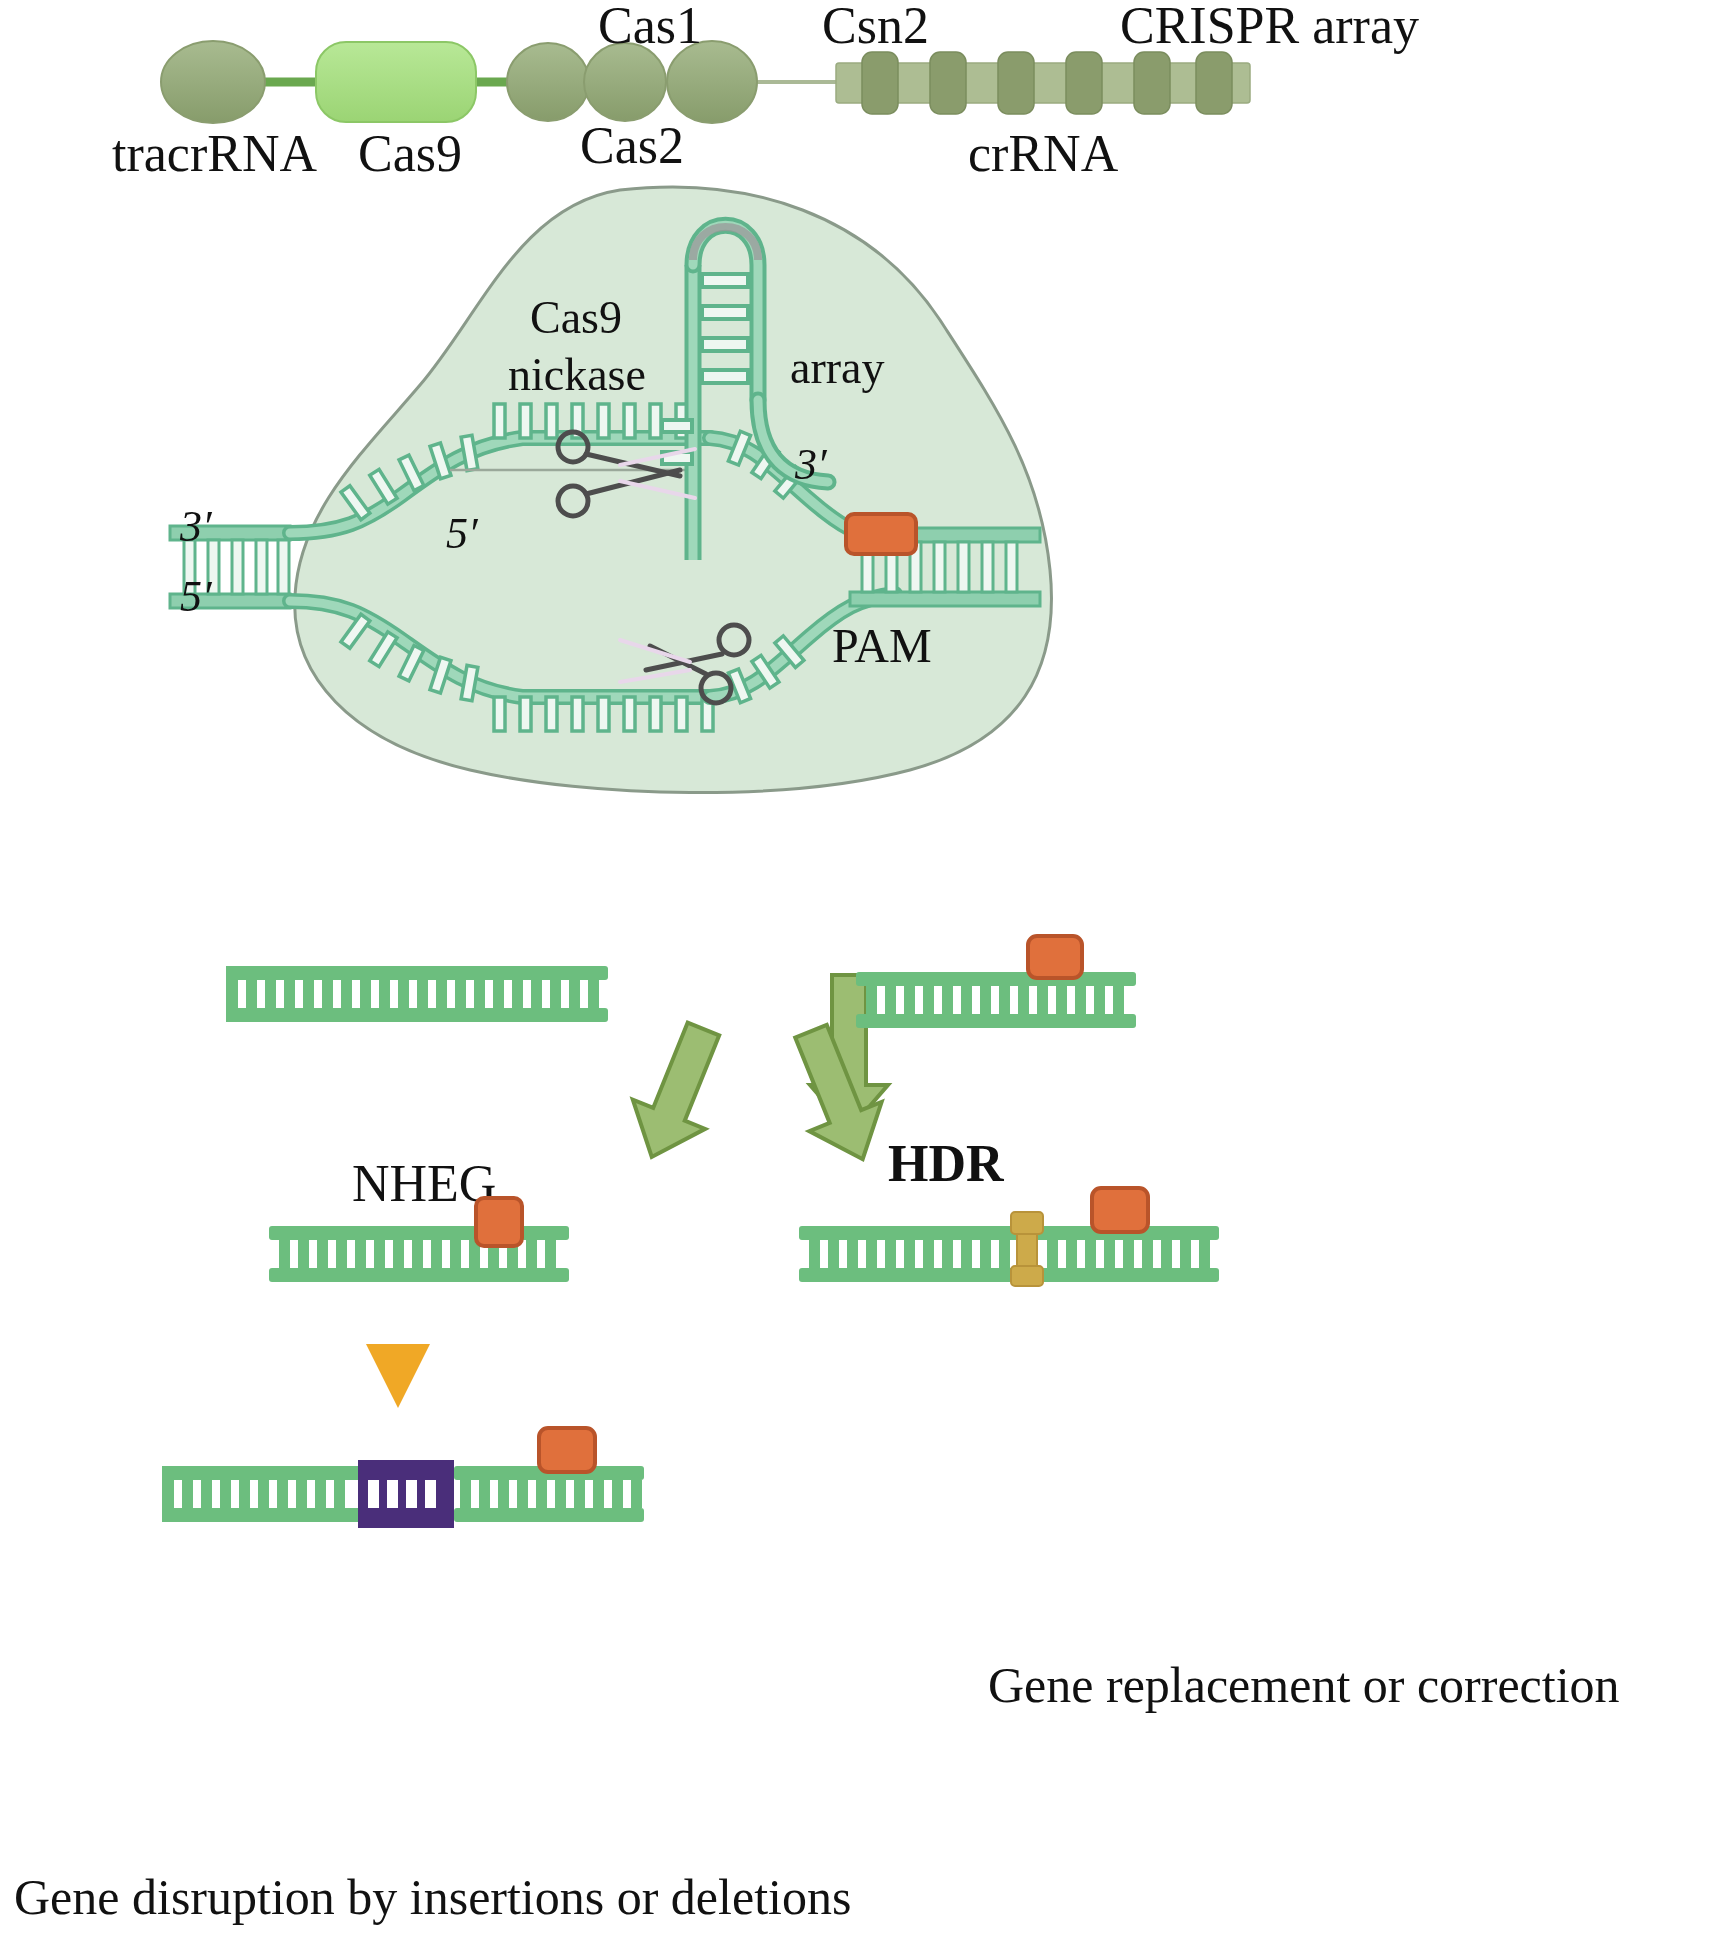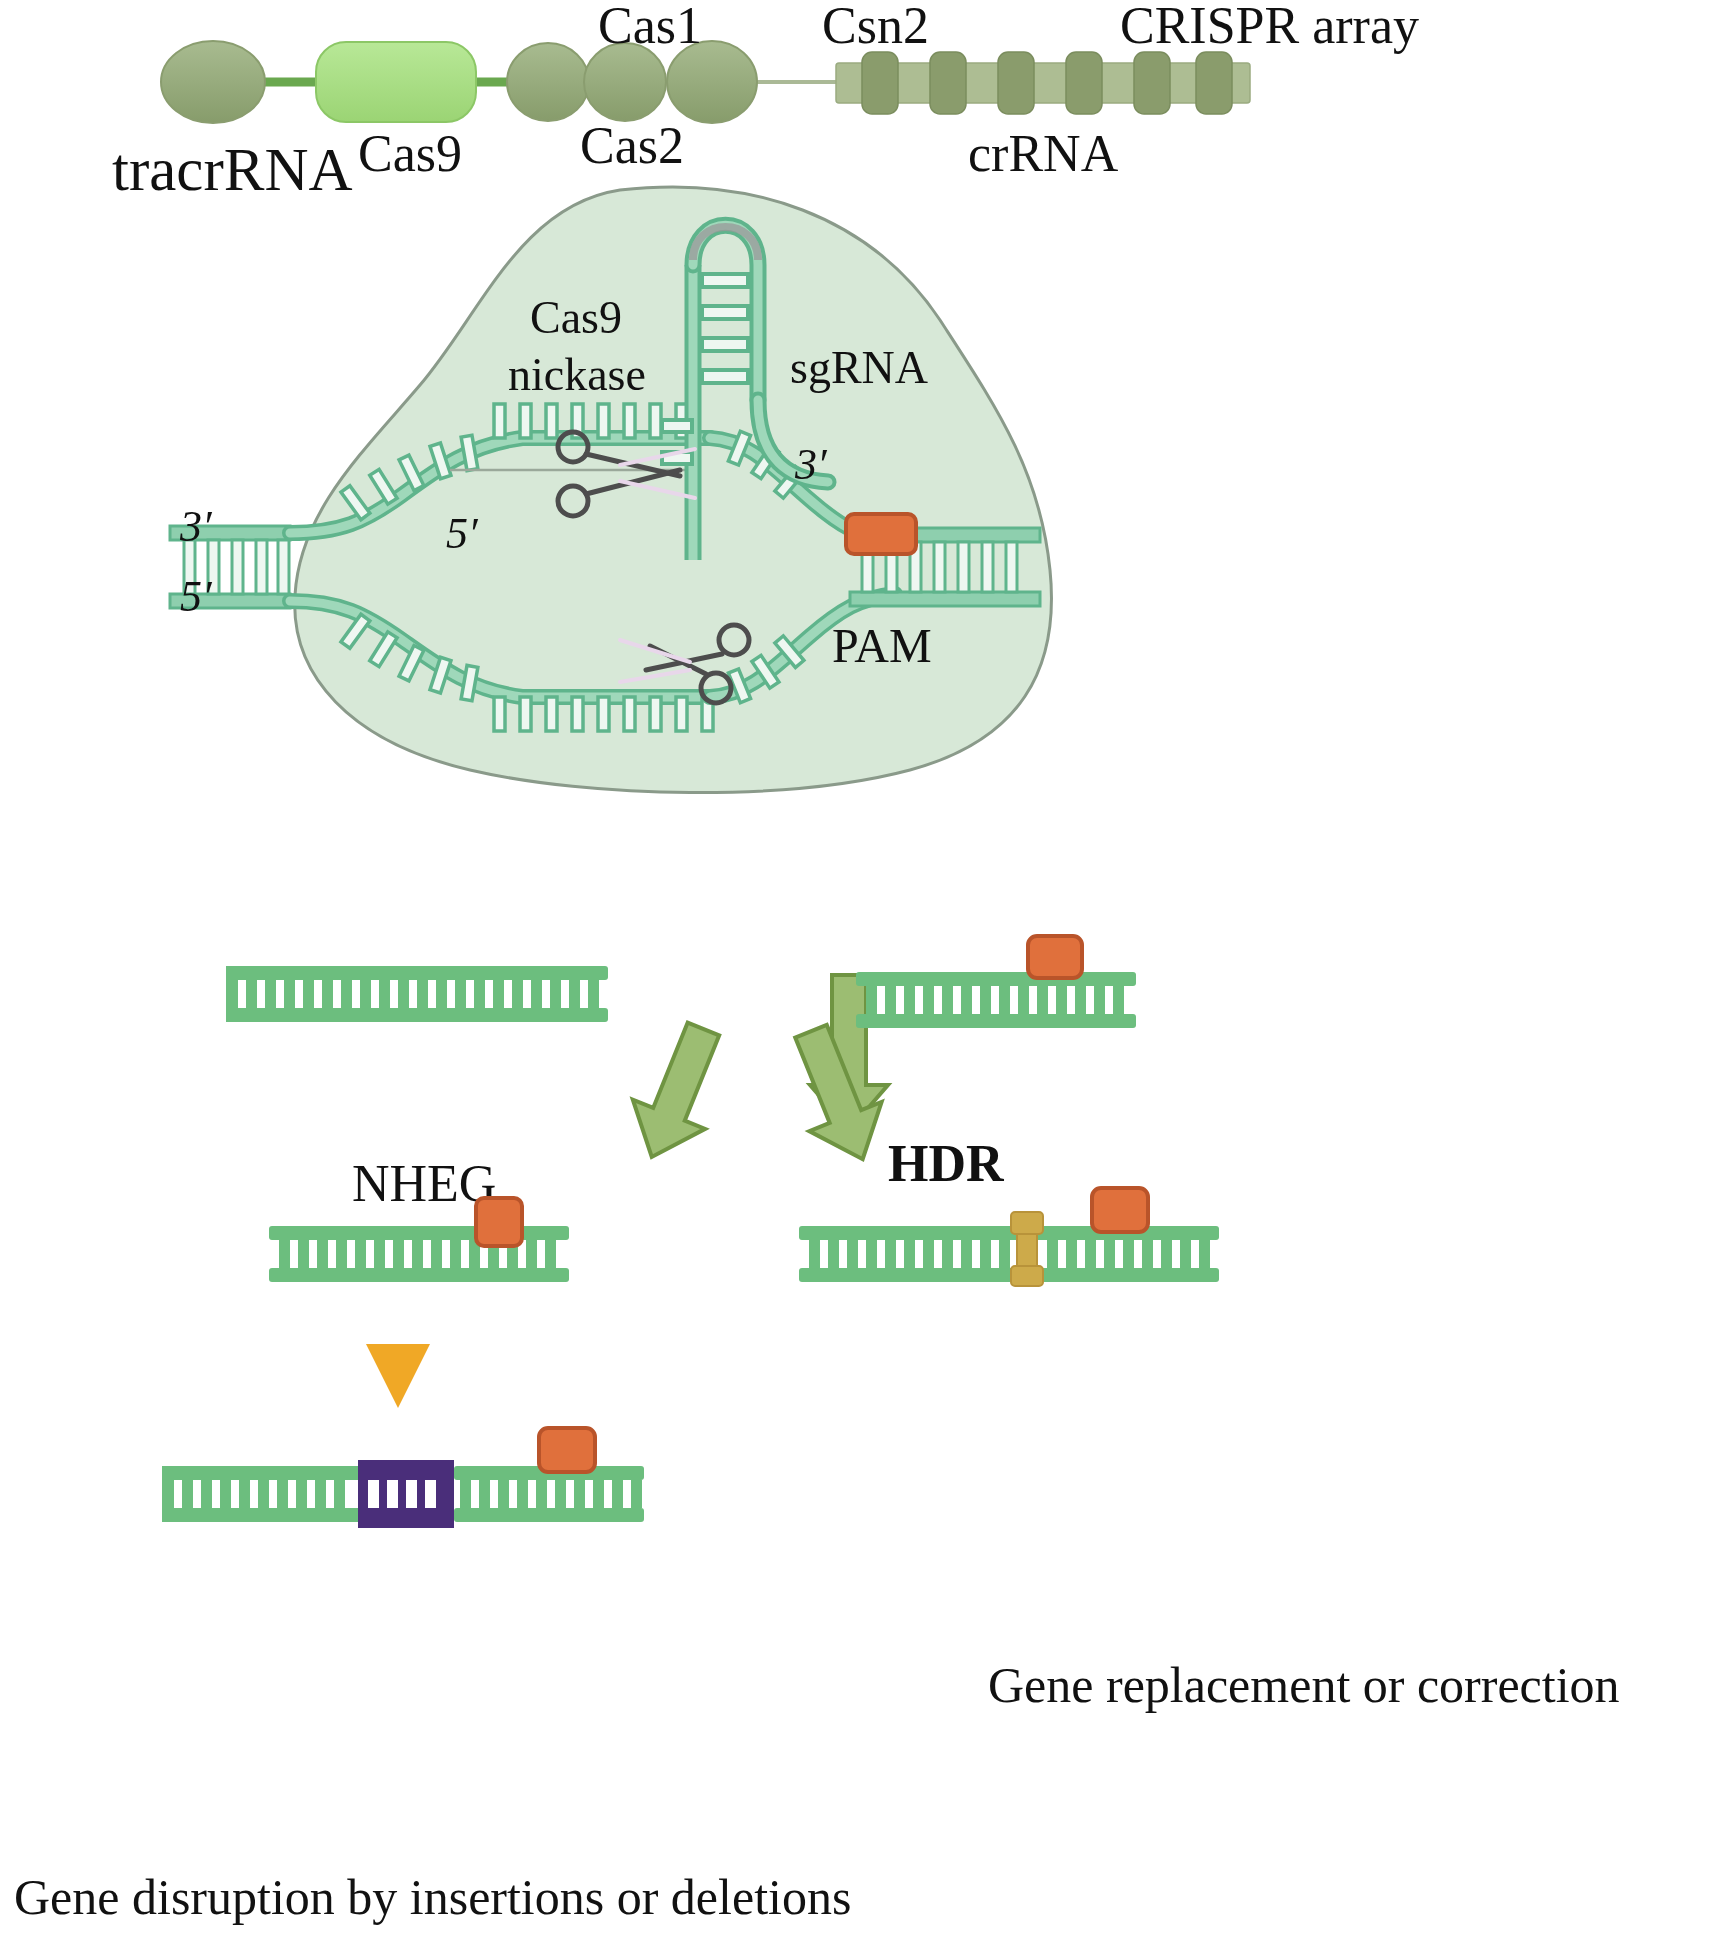--- a/index.html
+++ b/index.html
@@ -49,21 +49,21 @@
       <rect x="1066" y="22" width="36" height="62" rx="10" fill="#8a9c6c" stroke="#7b8d5e" stroke-width="1.5"></rect>
       <rect x="1134" y="22" width="36" height="62" rx="10" fill="#8a9c6c" stroke="#7b8d5e" stroke-width="1.5"></rect>
       <rect x="1196" y="22" width="36" height="62" rx="10" fill="#8a9c6c" stroke="#7b8d5e" stroke-width="1.5"></rect>
     </g>
   </svg>
 
   <div class="lbl" style="left:598px;top:0px;font-size:52px;">Cas1</div>
   <div class="lbl" style="left:822px;top:0px;font-size:52px;">Csn2</div>
   <div class="lbl" style="left:1120px;top:0px;font-size:52px;">CRISPR array</div>
 
-  <div class="lbl" style="left:112px;top:128px;font-size:61px;margin-top:11px;">tracrRNA</div>
+  <div class="lbl" style="left:112px;top:128px;font-size:52px;">tracrRNA</div>
   <div class="lbl" style="left:358px;top:128px;font-size:52px;">Cas9</div>
   <div class="lbl" style="left:580px;top:120px;font-size:52px;">Cas2</div>
   <div class="lbl" style="left:968px;top:128px;font-size:52px;">crRNA</div>
 
   <svg class="abs" style="left:150px;top:170px;" width="950" height="640">
     <defs>
       <clipPath id="blobClip">
         <path d="M470 20 C600 5 720 45 790 150 C845 235 890 300 900 400
                  C910 500 870 570 760 600 C640 632 440 628 320 600
                  C200 572 140 505 145 425 C150 340 215 280 270 215
@@ -197,21 +197,21 @@
       <circle cx="566" cy="518" r="15"></circle>
       <path d="M572 484 L496 500"></path>
       <path d="M556 504 L500 476"></path>
       <path d="M540 492 L470 470" stroke="#e8d7ea" stroke-width="4"></path>
       <path d="M540 500 L470 512" stroke="#e8d7ea" stroke-width="4"></path>
     </g>
   </svg>
 
   <div class="lbl" style="left:530px;top:295px;font-size:46px;">Cas9</div>
   <div class="lbl" style="left:508px;top:352px;font-size:46px;">nickase</div>
-  <div class="lbl" style="left:790px;top:345px;font-size:46px;">sgRNA</div>
+  <div class="lbl" style="left:790px;top:345px;font-size:46px;">array</div>
   <div class="lbl" style="left:795px;top:443px;font-size:44px;font-style:italic;">3′</div>
   <div class="lbl" style="left:180px;top:505px;font-size:44px;font-style:italic;">3′</div>
   <div class="lbl" style="left:180px;top:575px;font-size:44px;font-style:italic;">5′</div>
   <div class="lbl" style="left:446px;top:512px;font-size:44px;font-style:italic;">5′</div>
   <div class="lbl" style="left:832px;top:622px;font-size:48px;">PAM</div>
 
   <svg class="abs" style="left:810px;top:975px;" width="90" height="160">
     <polygon points="22,0 56,0 56,110 78,110 39,155 0,110 22,110" fill="#9cbd72" stroke="#6f9442" stroke-width="4"></polygon>
   </svg>
 

